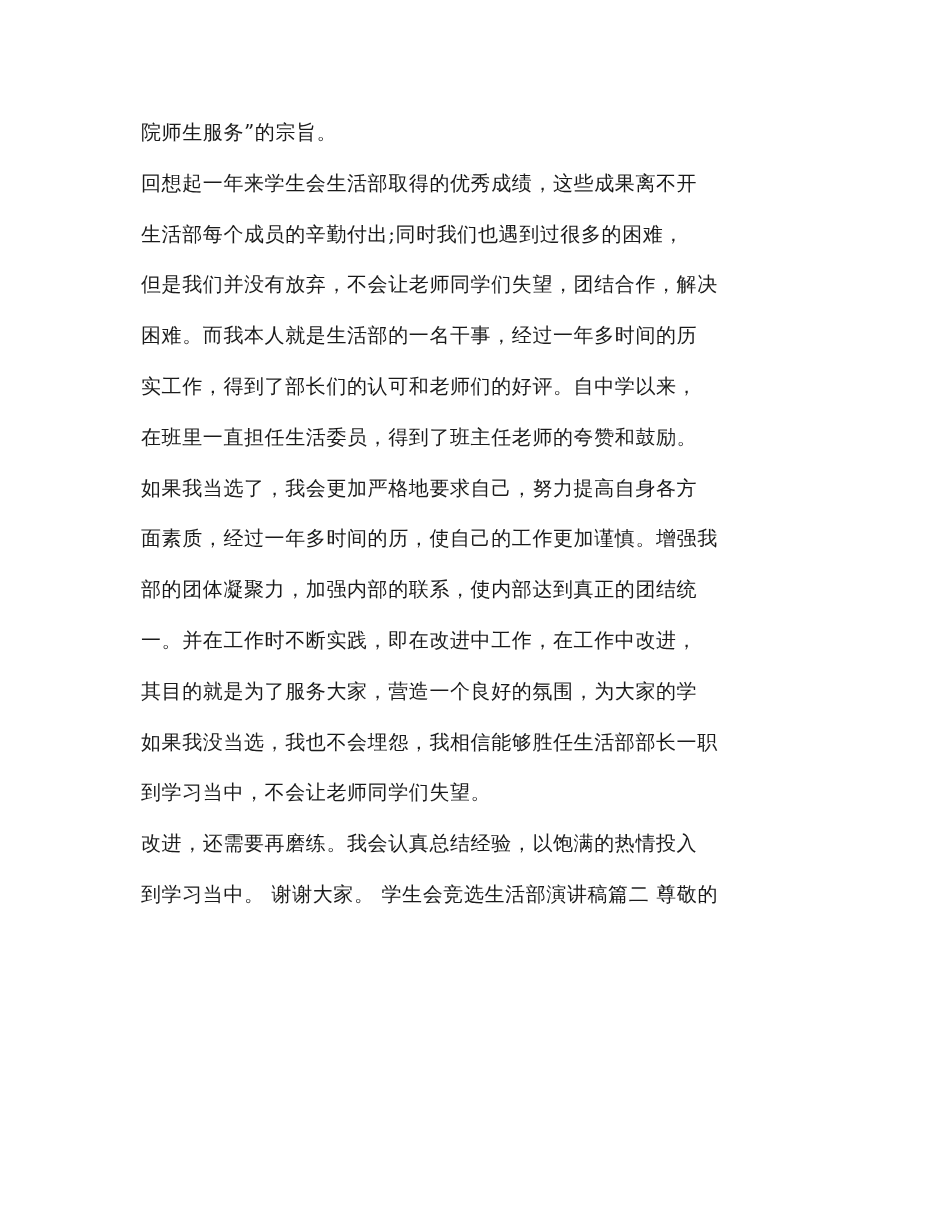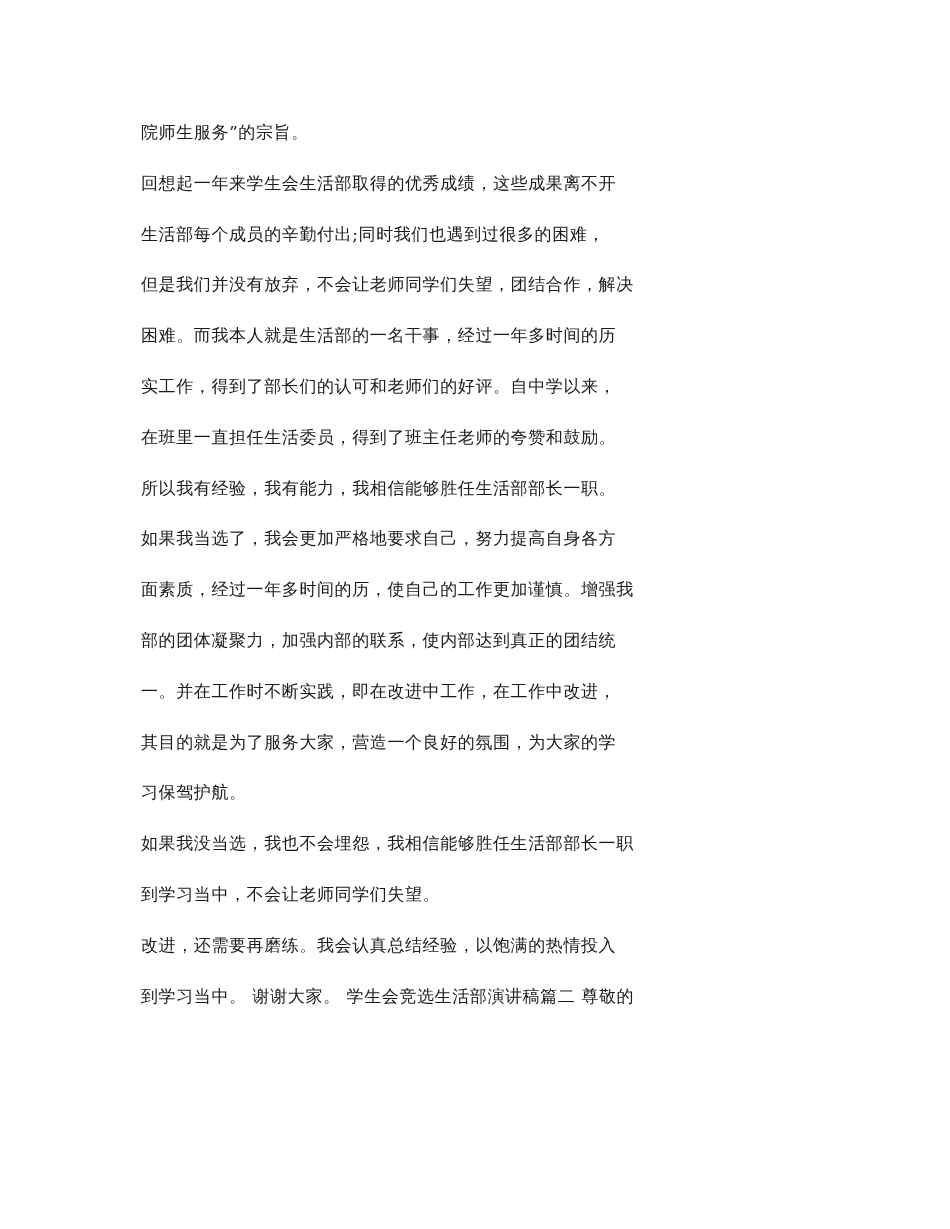--- a/index.html
+++ b/index.html
@@ -17,40 +17,38 @@
     }
     .page {
       position: absolute;
       left: 141px;
       top: 107px;
       width: 680px;
     }
     .line {
       height: 50.8px;
       line-height: 50.8px;
-      font-size: 17px;
+      font-size: 20px;
       white-space: nowrap;
       letter-spacing: 0.6px;
     }
   </style>
 </head>
 <body>
 
 <div class="page">
   <div class="line">院师生服务”的宗旨。</div>
   <div class="line">回想起一年来学生会生活部取得的优秀成绩，这些成果离不开</div>
   <div class="line">生活部每个成员的辛勤付出;同时我们也遇到过很多的困难，</div>
   <div class="line">但是我们并没有放弃，不会让老师同学们失望，团结合作，解决</div>
   <div class="line">困难。而我本人就是生活部的一名干事，经过一年多时间的历</div>
   <div class="line">实工作，得到了部长们的认可和老师们的好评。自中学以来，</div>
   <div class="line">在班里一直担任生活委员，得到了班主任老师的夸赞和鼓励。</div>
-  <div class="line">所以我有经验，我有能力，我相信能够胜任生活部部长一职。</div>
   <div class="line">如果我当选了，我会更加严格地要求自己，努力提高自身各方</div>
   <div class="line">面素质，经过一年多时间的历，使自己的工作更加谨慎。增强我</div>
   <div class="line">部的团体凝聚力，加强内部的联系，使内部达到真正的团结统</div>
   <div class="line">一。并在工作时不断实践，即在改进中工作，在工作中改进，</div>
   <div class="line">其目的就是为了服务大家，营造一个良好的氛围，为大家的学</div>
-  <div class="line">习保驾护航。</div>
   <div class="line">如果我没当选，我也不会埋怨，我相信能够胜任生活部部长一职</div>
   <div class="line">到学习当中，不会让老师同学们失望。</div>
   <div class="line">改进，还需要再磨练。我会认真总结经验，以饱满的热情投入</div>
   <div class="line">到学习当中。 谢谢大家。 学生会竞选生活部演讲稿篇二 尊敬的</div>
 </div>
 
 </body></html>

